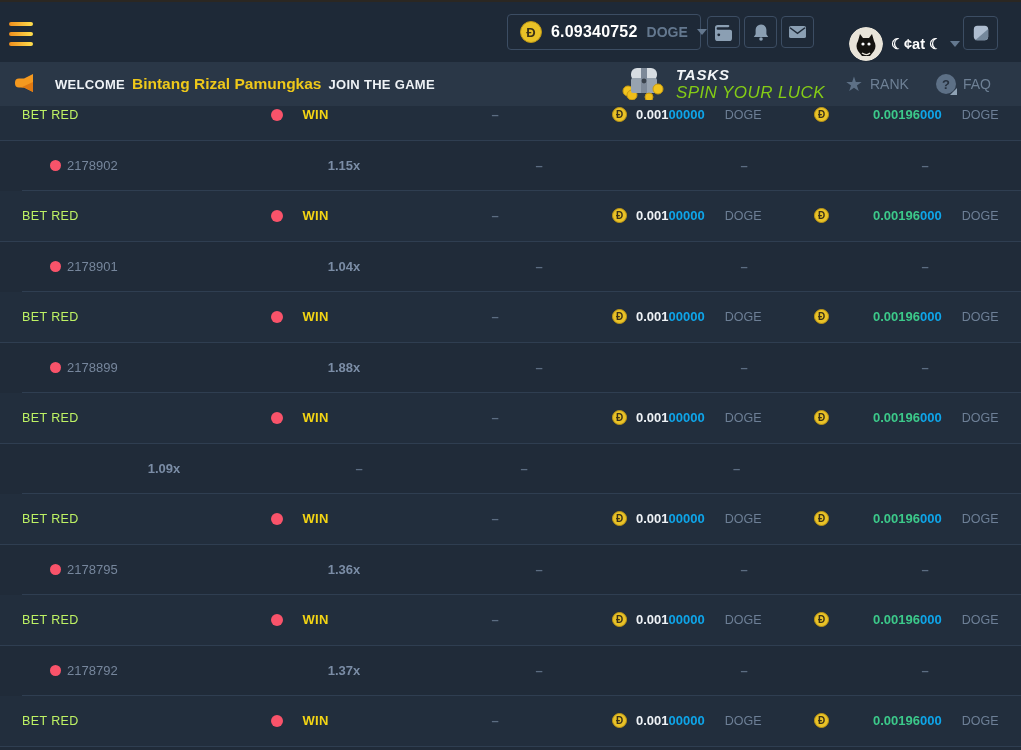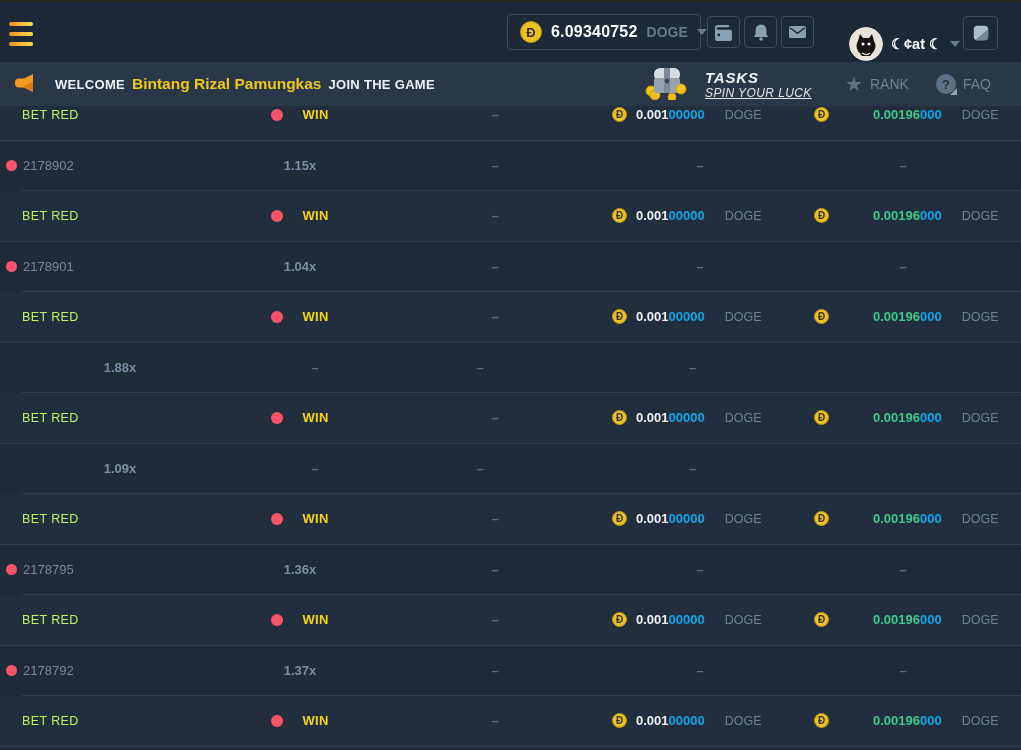--- a/index.html
+++ b/index.html
@@ -42,44 +42,44 @@
   .uname { color:#ffffff; font-weight:700; font-size:14.5px; }
   .chat-btn { left:963px; width:35px; height:34px; }
 
   
   .banner { position:relative; height:44px; background:#2a3747; }
   .mega { position:absolute; left:12px; top:9px; }
   .welcome { position:absolute; left:55px; top:0; height:44px; display:flex;
              align-items:center; gap:7px; white-space:nowrap; }
   .w-pre,.w-suf { color:#eef2f6; font-weight:700; font-size:13px; letter-spacing:.3px; }
   .w-name { color:#eec81a; font-weight:700; font-size:15.5px; }
-  .tasks { position:absolute; left:642px; top:2px; height:40px; display:flex;
-           align-items:center; gap:17px; cursor:pointer; }
+  .tasks { position:absolute; left:619px; top:2px; height:40px; display:flex;
+           align-items:center; gap:11px; cursor:pointer; }
   .tasks-title { color:#f2f5f8; font-weight:800; font-style:italic; font-size:15px;
                  letter-spacing:.8px; }
-  .tasks-sub { color:#e5e5e5; font-style:italic; font-size:12px; letter-spacing:.4px;text-decoration:underline; }
+  .tasks-sub { color:#84cc16; font-style:italic; font-size:17px; letter-spacing:.4px; }
   .bar-link { position:absolute; top:0; height:44px; display:flex; align-items:center;
               gap:7px; cursor:pointer; }
   .rank { left:845px; }
   .faq  { left:936px; }
   .bar-link .lab { color:#6e8095; font-size:14px;text-align:right; }
   .star { color:#5d7086; font-size:20px; line-height:1; }
   .qmark { position:relative; width:20px; height:20px; border-radius:50%;
            background:#5d7086; display:flex; align-items:center; justify-content:center;
            color:#26303e; font-weight:800; font-size:13px; }
   .qmark::after { content:""; position:absolute; right:-1px; bottom:-1px; width:0; height:0;
                   border-left:7px solid transparent; border-bottom:7px solid #8fa2b5; }
 
   
   .table-viewport { height:644px; overflow:hidden; background:#202b39; }
   .bets-scroll { margin-top:-16px; }
   .row { display:grid; grid-template-columns:240px 120px 240px 200px 1fr;
          height:49.5px; align-items:center; }
   .row.bet  { background:#222e3d; }
-  .row.game { background:#202b39; }
+  .row.game { background:#202b39;padding-left:44px; }
   .cell { display:flex; align-items:center; font-size:13px; }
   .c1.pad { padding-left:22px; }
   .c1.dotted { padding-left:6px; gap:6px; }
   .c2 { justify-content:center; gap:19px; }
   .c3 { justify-content:center; padding-left:30px; }
   .c4.group { padding-left:12px; }
   .c5.group { padding-left:14px; }
   .c4.center,.c5.center { justify-content:center; }
   .c5.center { padding-right:15px; }
   .dot { width:11px; height:11px; border-radius:50%; background:#f9536a; flex:0 0 auto; }
@@ -303,20 +303,24 @@
             <span class="cur">DOGE</span>
           </div>
           <div class="cell c5 group">
             <span class="coin sm">Đ</span>
             <span class="amt"><span class="main-g">0.00196</span><span class="zeros">000</span></span>
             <span class="cur">DOGE</span>
           </div>
         </div>
         <div class="divider"></div>
         <div class="row game">
+          <div class="cell c1 dotted">
+            <span class="dot"></span>
+            <span class="gid">2178899</span>
+          </div>
           <div class="cell c2">
             <span class="mult">1.88x</span>
           </div>
           <div class="cell c3">
             <span class="dash">–</span>
           </div>
           <div class="cell c4 center">
             <span class="dash">–</span>
           </div>
           <div class="cell c5 center">

